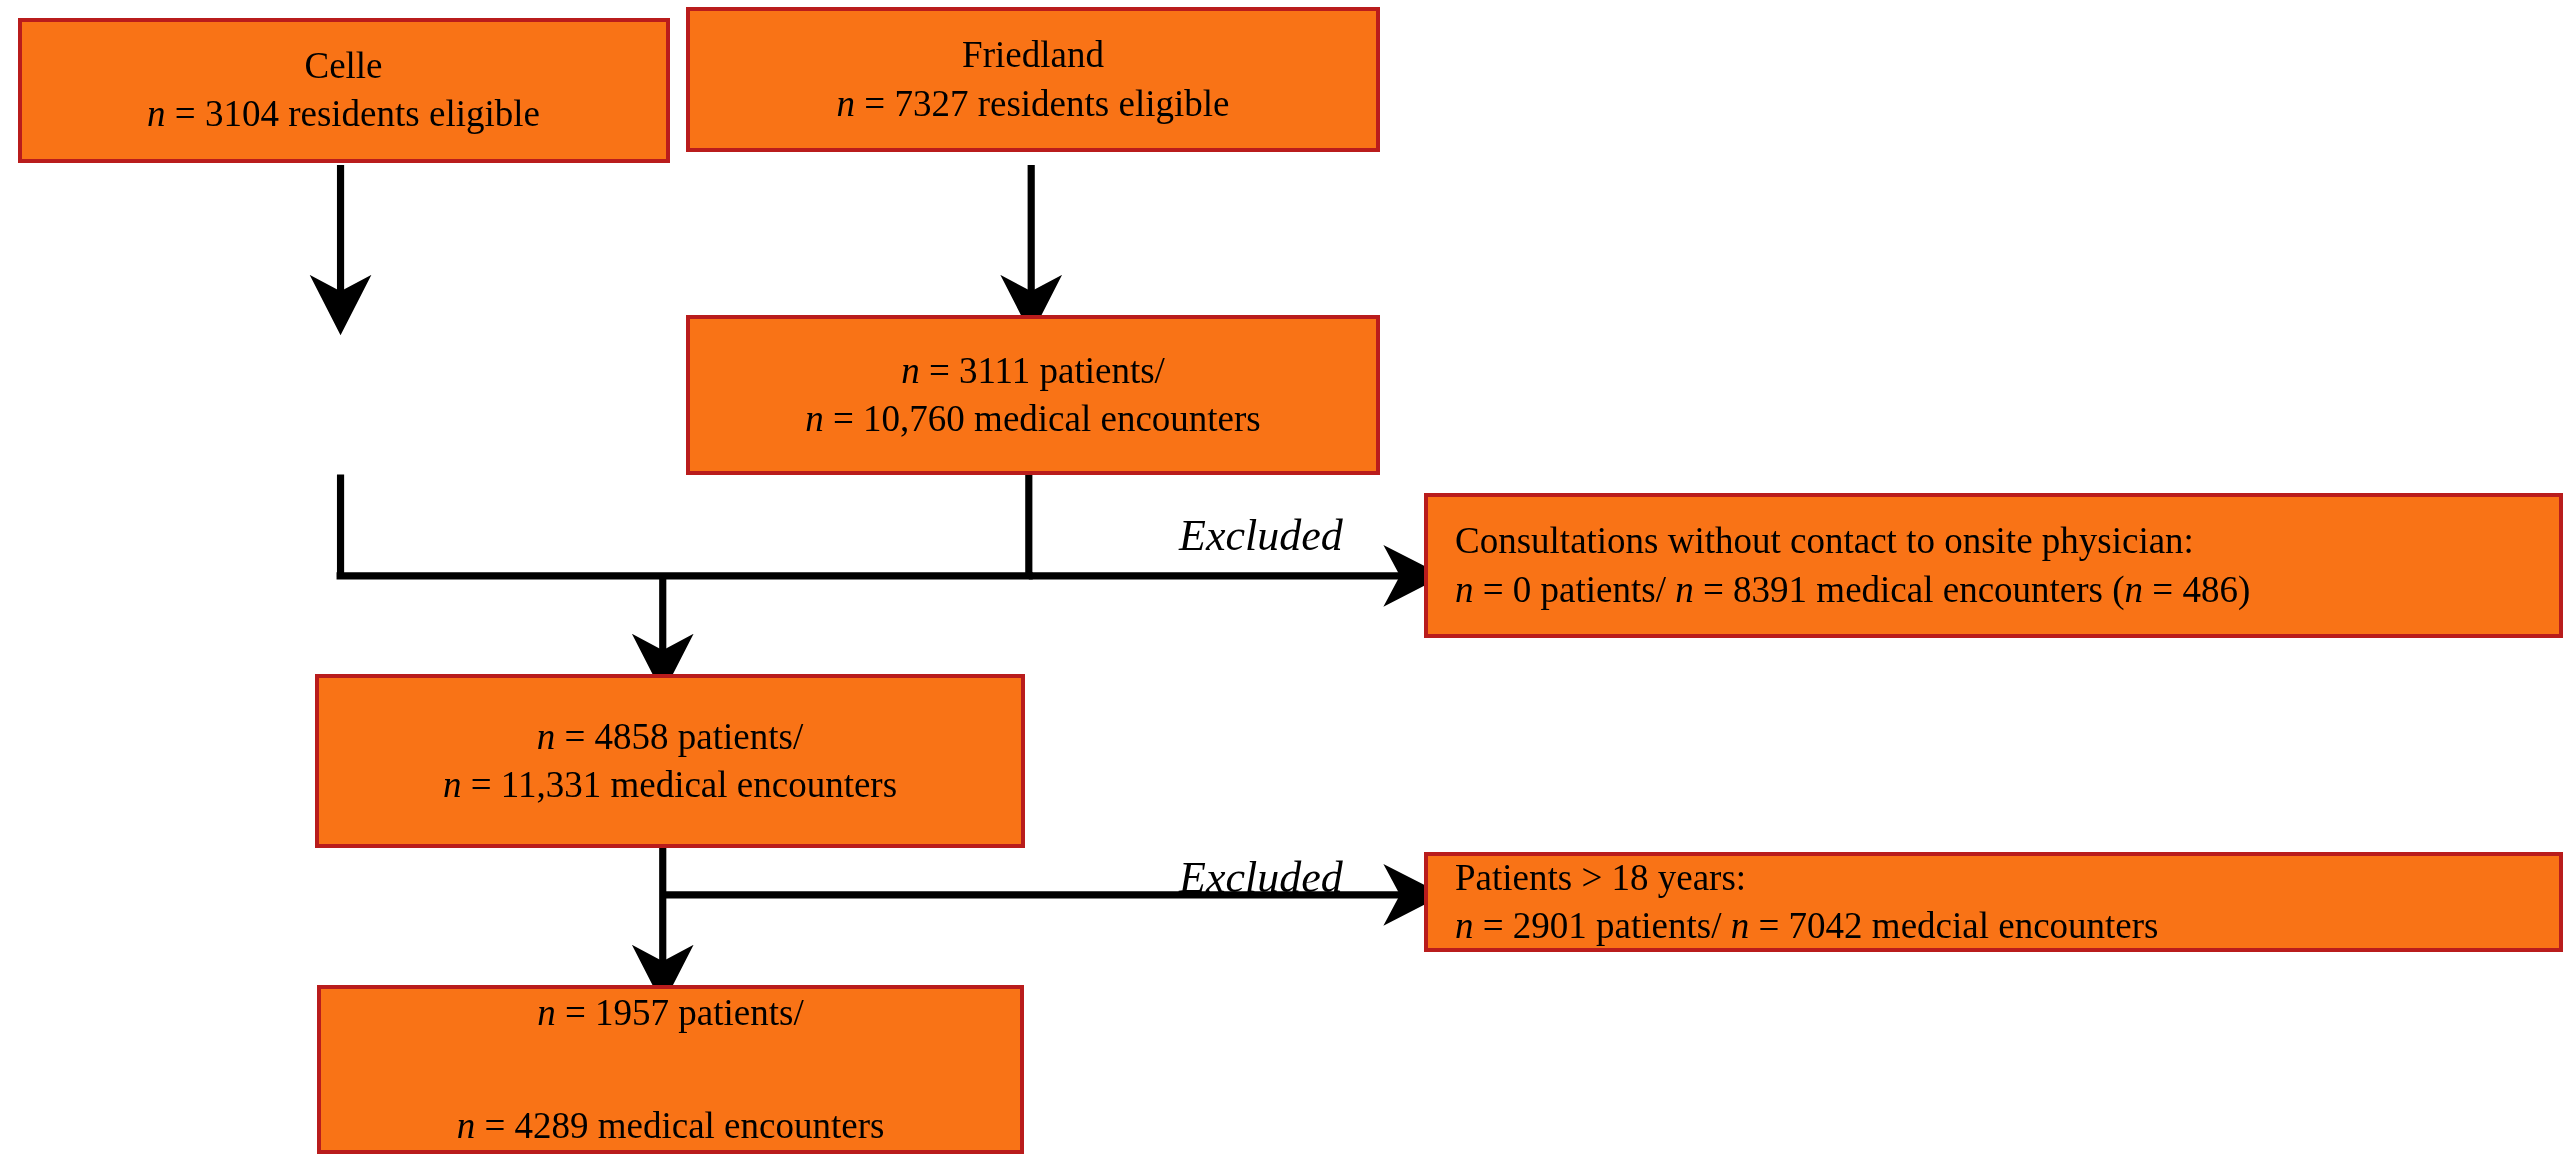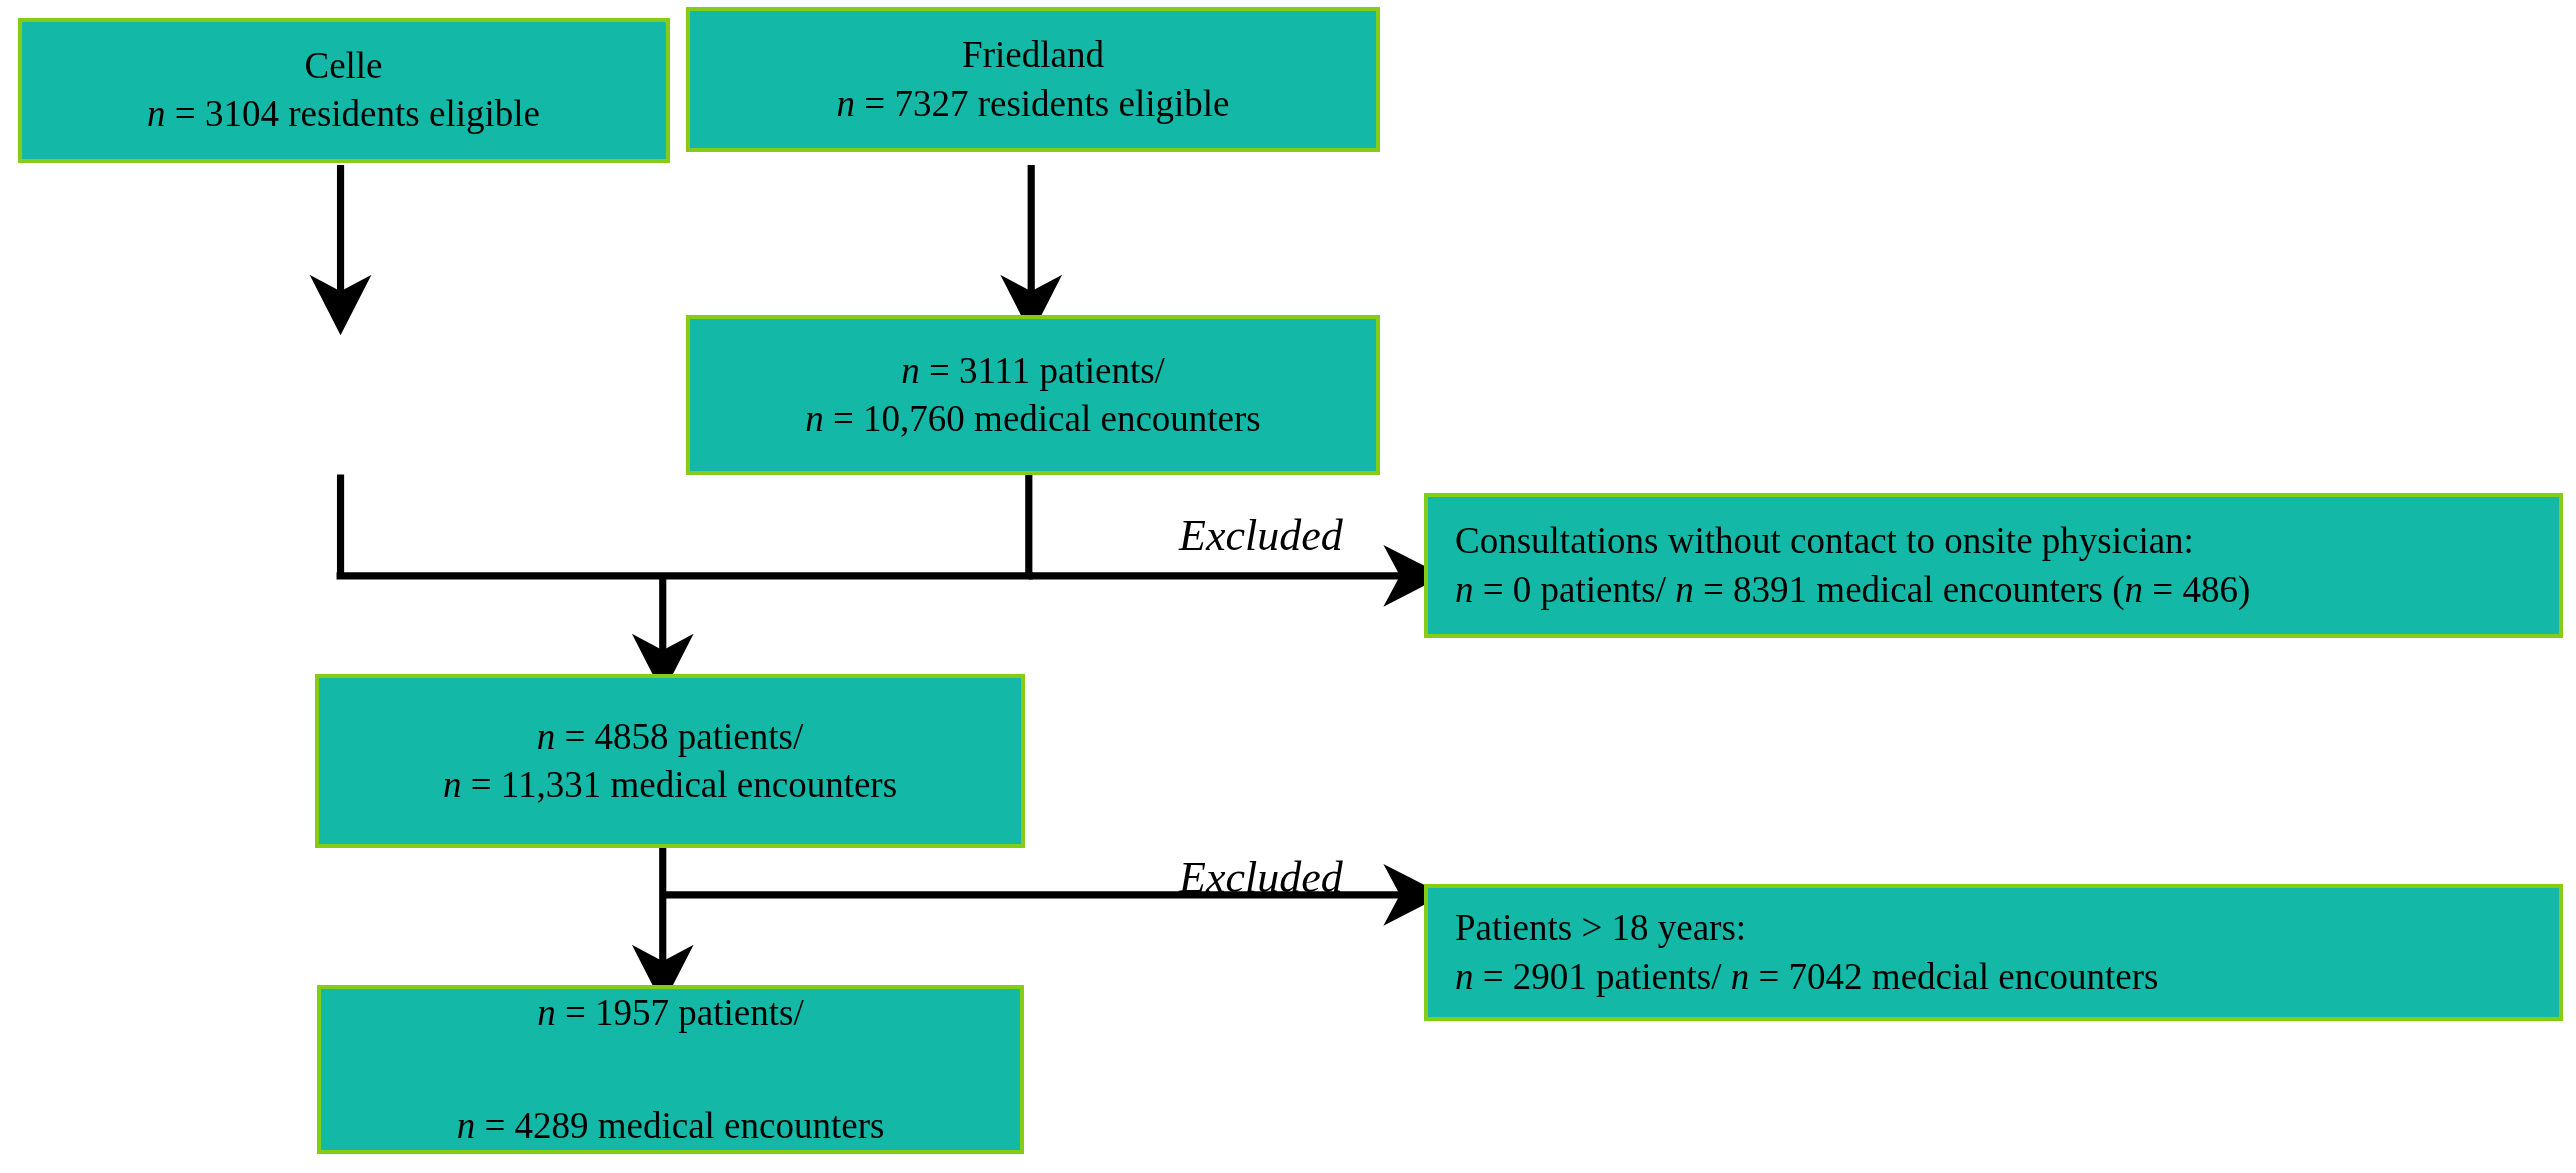--- a/index.html
+++ b/index.html
@@ -19,22 +19,22 @@
     position: absolute;
     left: 0;
     top: 0;
     width: 2576px;
     height: 1174px;
     pointer-events: none;
   }
   .node {
     position: absolute;
     box-sizing: border-box;
-    background: #14b8a6;
-    border: 4px solid #84cc16;
+    background: #f97316;
+    border: 4px solid #b91c1c;
     display: flex;
     flex-direction: column;
     justify-content: center;
     z-index: 2;
   }
   .node .line {
     display: block;
     font-size: 37px;
     line-height: 1.30;
     color: #000000;
@@ -53,21 +53,21 @@
     z-index: 3;
   }
 
   
   #node-celle        { left: 17.5px;   top: 17.5px;   width: 652px;  height: 145px; }
   #node-friedland    { left: 686px;  top: 7px;   width: 694px;  height: 145px; }
   #node-celle-pat    { left: 17.5px;   top: 315px;  width: 652px;  height: 160px; }
   #node-fried-pat    { left: 686px;  top: 315px;  width: 694px;  height: 160px; align-items: center; }
   #node-excluded-1   { left: 1424px; top: 493px;  width: 1139px; height: 145px; }
   #node-combined     { left: 315px;  top: 674px;  width: 710px;  height: 174px; }
-  #node-excluded-2   { left: 1424px; top: 852px; width: 1139px; height: 137px; margin-top: 32px; }
+  #node-excluded-2   { left: 1424px; top: 852px; width: 1139px; height: 100px; }
   #node-final        { left: 317px;  top: 985px; width: 707px;  height: 169px; justify-content: space-between; }
 
   #label-excluded-1  { left: 1179px; top: 510px; }
   #label-excluded-2  { left: 1179px; top: 852px; }
 </style>
 </head>
 <body>
 
 <div id="canvas">
 

